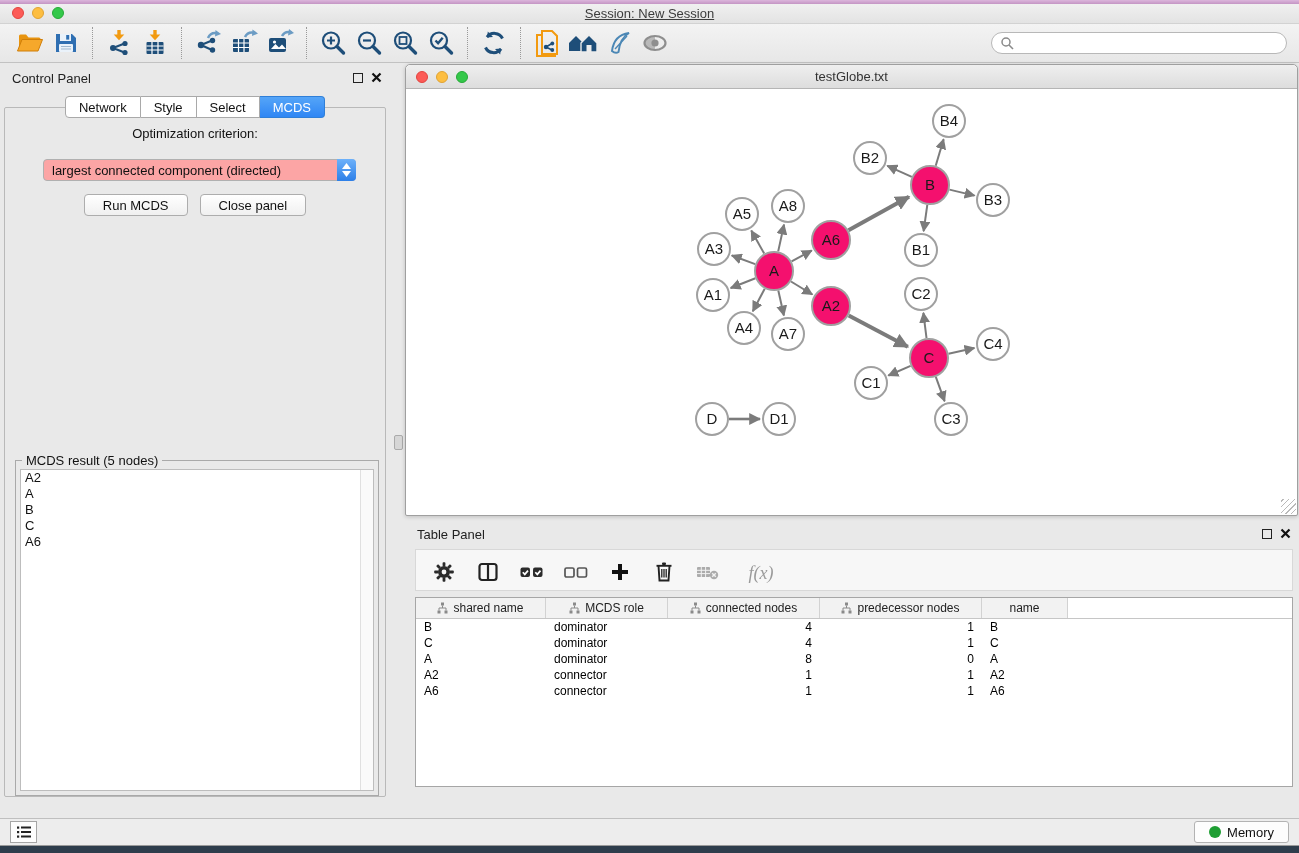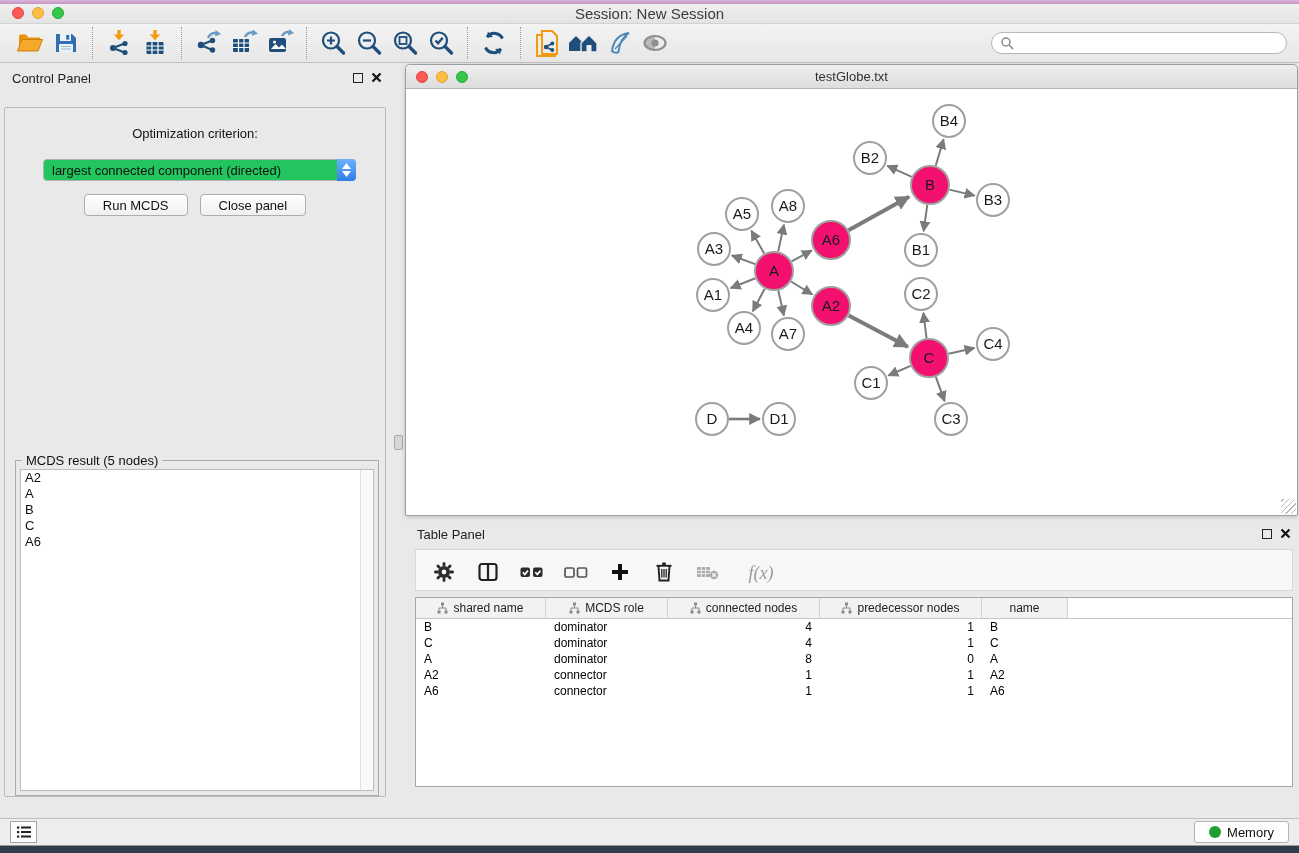--- a/index.html
+++ b/index.html
@@ -7,21 +7,21 @@
   body { background:#E8E8E8; position:relative; }
   .desktop-strip-top { position:absolute; left:0; top:0; width:100%; height:4px;
     background:linear-gradient(#dcb6dc,#c495c4); }
   .desktop-strip-bottom { position:absolute; left:0; bottom:0; width:100%; height:7px; background:#2e3d4c; }
   .app { position:absolute; left:0; top:4px; width:1299px; height:842px; background:#ECECEC;
     border-bottom:1px solid #9a9a9a; display:flex; flex-direction:column; }
 
   
   .titlebar { height:19px; background:linear-gradient(#f0f0f0,#e3e3e3); position:relative;
     display:flex; align-items:center; justify-content:center; flex:0 0 auto; }
-  .titlebar .title { font-size:15px; color:#3c3c3c; }
+  .titlebar .title { font-size:13px; color:#3c3c3c;text-decoration:underline; }
   .lights { position:absolute; left:12px; top:3px; display:flex; gap:8px; }
   .light { width:12px; height:12px; border-radius:50%; }
   .light.red { background:#fc5b57; border:1px solid #e2443f; }
   .light.yellow { background:#fdbe41; border:1px solid #e0a333; }
   .light.green { background:#34c84a; border:1px solid #27a938; }
 
   
   .toolbar { height:40px; flex:0 0 auto; background:linear-gradient(#f3f3f3,#e7e7e7);
     border-top:1px solid #d2d2d2; border-bottom:1px solid #c2c2c2;
     display:flex; align-items:center; padding:0 12px; }
@@ -42,21 +42,21 @@
   .float-btn { width:10px; height:10px; border:1.6px solid #222; display:inline-block; }
   .cp-tabs { position:absolute; left:0; top:33px; width:100%; display:flex; justify-content:center; z-index:3; }
   .seg-tab { height:22px; padding:0 13px; background:#fff; border:1px solid #a9a9a9; border-left:none;
     font-size:13px; color:#111; display:flex; align-items:center; }
   .seg-tab:first-child { border-left:1px solid #a9a9a9; border-radius:4px 0 0 4px; }
   .seg-tab:last-child { border-radius:0 4px 4px 0; }
   .seg-tab.active { background:linear-gradient(#55a5f8,#2f86f4); color:#fff; border-color:#2f7fd8; }
   .cp-content { position:absolute; left:4px; top:44px; width:382px; height:690px;
     border:1px solid #b9b9b9; border-radius:2px; background:#E9E9E9; }
   .opt-label { position:absolute; left:0; top:18px; width:100%; text-align:center; font-size:13px; color:#111; }
-  .dropdown { position:absolute; left:38px; top:51px; width:313px; height:22px; background:#22c55e;
+  .dropdown { position:absolute; left:38px; top:51px; width:313px; height:22px; background:#fca5a5;
     border:1px solid #b0b0b0; border-radius:4px; display:flex; align-items:center; }
   .dropdown .dd-value { flex:1; font-size:13px; color:#111; padding-left:8px; white-space:nowrap; }
   .dd-stepper { width:19px; height:22px; margin:-1px -1px -1px 0; border-radius:0 4px 4px 0;
     background:linear-gradient(#6db1fa,#2d7fe8); display:flex; flex-direction:column;
     align-items:center; justify-content:center; gap:2px; }
   .btn-row { position:absolute; left:0; top:86px; width:100%; display:flex; justify-content:center; gap:12px; }
   .push-btn { height:22px; padding:0 18px; font-size:13px; color:#111; background:linear-gradient(#fff,#f0f0f0);
     border:1px solid #adadad; border-radius:4px; display:flex; align-items:center; }
   .result-box { position:absolute; left:10px; top:352px; width:364px; height:336px;
     border:1px solid #a9a9a9; background:#E9E9E9; }
@@ -273,20 +273,26 @@
     <div class="control-panel">
       <div class="cp-header">
         <span class="panel-title">Control Panel</span>
         <span class="panel-btns">
           <span class="float-btn"></span>
           <svg width="11" height="11" viewBox="0 0 11 11">
             <path d="M1.5 1.5 L9.5 9.5 M9.5 1.5 L1.5 9.5" stroke="#111" stroke-width="2.2"></path>
           </svg>
         </span>
       </div>
+      <div class="cp-tabs" id="cp-tabs">
+          <div class="seg-tab">Network</div>
+          <div class="seg-tab">Style</div>
+          <div class="seg-tab">Select</div>
+          <div class="seg-tab active">MCDS</div>
+        </div>
       <div class="cp-content">
         <div class="opt-label">Optimization criterion:</div>
         <div class="dropdown">
           <span class="dd-value">largest connected component (directed)</span>
           <span class="dd-stepper">
             <svg width="9" height="6" viewBox="0 0 9 6">
                 <path d="M4.5 0 L9 6 H0 z" fill="#fff"></path>
               </svg>
             <svg width="9" height="6" viewBox="0 0 9 6">
                 <path d="M4.5 6 L0 0 H9 z" fill="#fff"></path>

